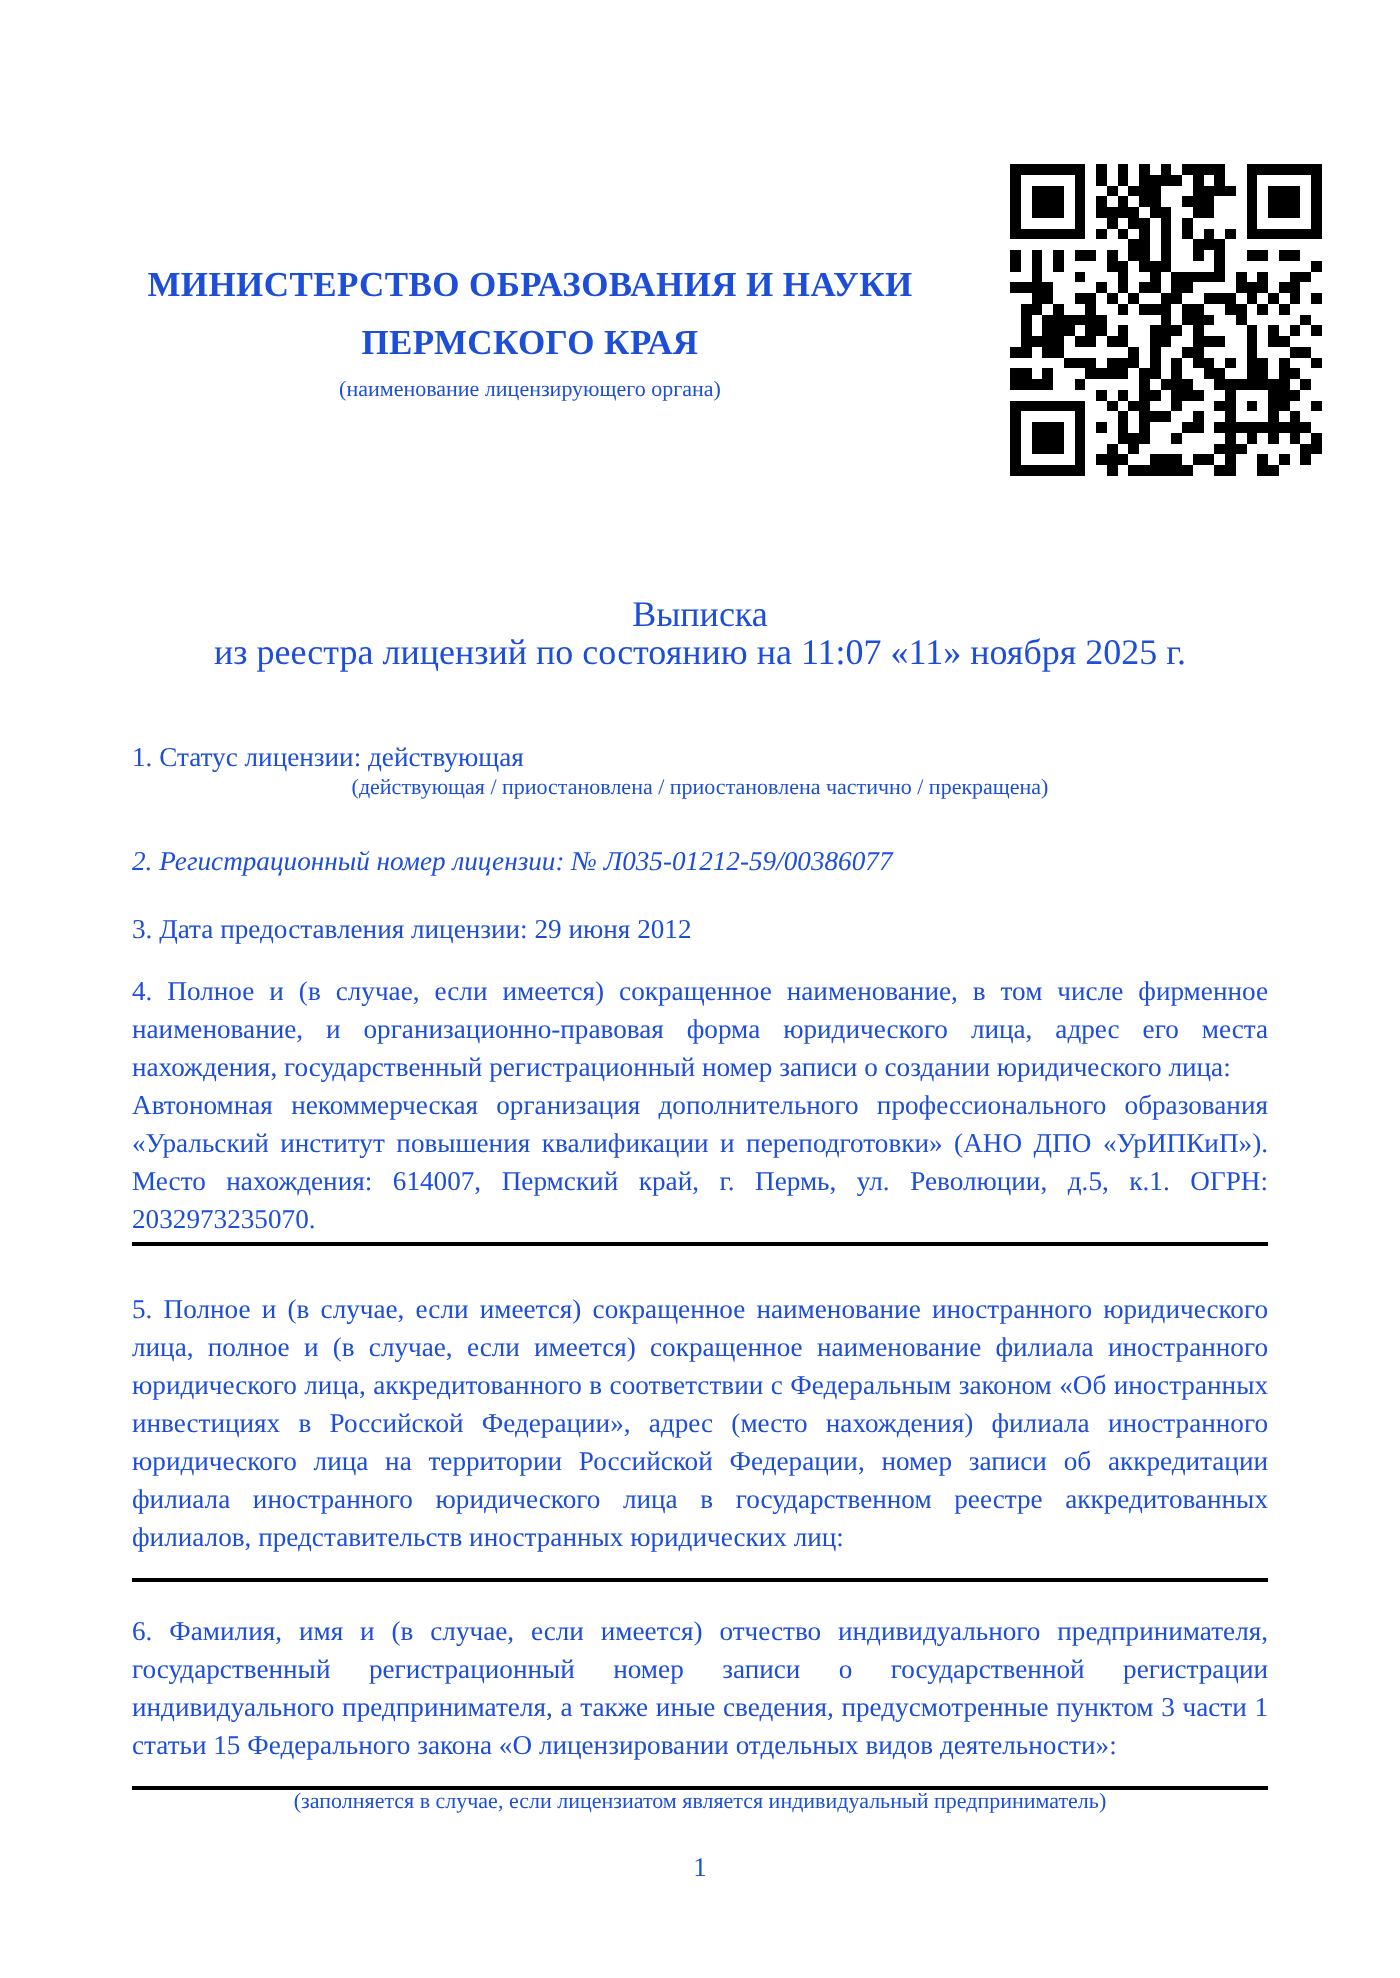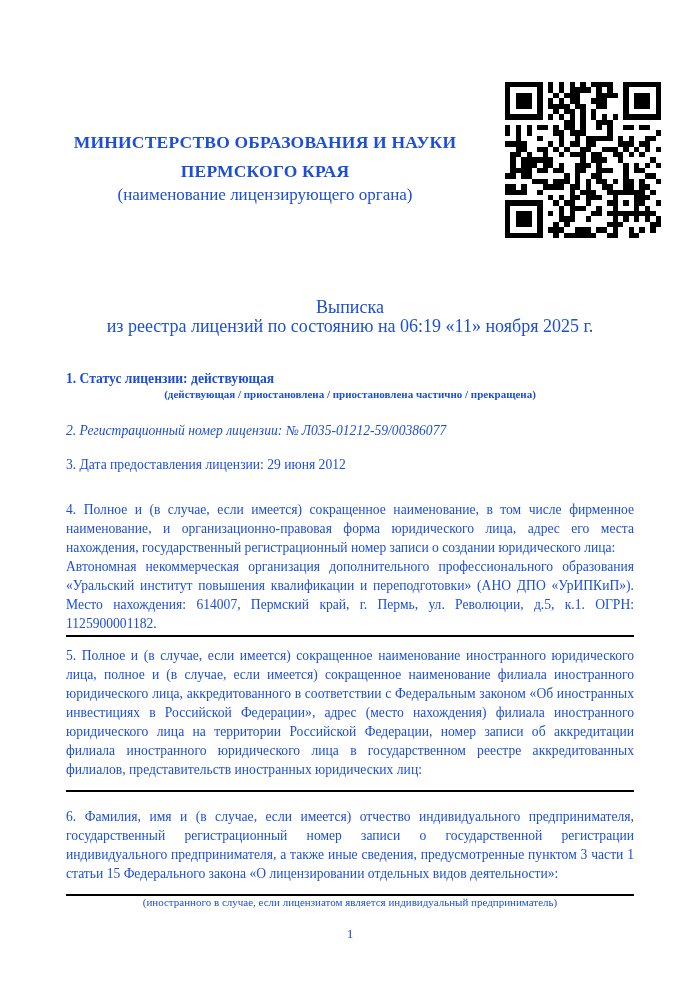--- a/index.html
+++ b/index.html
@@ -15,41 +15,41 @@
   
   .ministry{
     position:absolute;top:128px;left:40px;width:450px;
     text-align:center;
   }
   .ministry-line{
     font-weight:bold;font-size:17.5px;line-height:29px;
     letter-spacing:.2px;
   }
   .ministry-caption{
-    font-size:17px;line-height:14px;margin-top:2px;
+    font-size:11px;line-height:14px;margin-top:2px;
   }
   .qr-wrap{
     position:absolute;top:82px;left:505px;width:156px;height:156px;
   }
   
   .flow{position:absolute;top:298px;left:66px;right:66px;}
   .extract-head{text-align:center;font-size:18px;line-height:19px;margin-bottom:33px;}
   .item{margin-top:18px;font-size:13.6px;line-height:19px;}
   .item p{margin:0;}
   .just{text-align:justify;text-align-last:left;}
   .caption{
     font-size:11px;line-height:13px;text-align:center;margin-top:2px;
   }
   .rule{border-top:2px solid #000;height:0;margin-top:2px;}
   .blank-space{height:9px;}
-  .mt0{margin-top:16px;font-weight:bold;}
+  .mt0{margin-top:16px;}
   .mt20{margin-top:20px;font-style:italic;}
   .mt15{margin-top:15px;}
-  .mt12{margin-top:26px;}
-  .mt9{margin-top:9px;}
+  .mt12{margin-top:12px;}
+  .mt9{margin-top:22px;}
   .mt16{margin-top:16px;}
   .page-number{
     position:absolute;top:926px;left:0;right:0;
     text-align:center;font-size:13.5px;
   }
 </style>
 </head>
 <body>
 
 <div class="page">
@@ -485,53 +485,53 @@
   <div class="ministry">
     <div class="ministry-line">МИНИСТЕРСТВО ОБРАЗОВАНИЯ И НАУКИ</div>
     <div class="ministry-line">ПЕРМСКОГО КРАЯ</div>
     <div class="ministry-caption">(наименование лицензирующего органа)</div>
   </div>
 
   <div class="flow">
 
     <div class="extract-head">
       <div>Выписка</div>
-      <div>из реестра лицензий по состоянию на 06:19 «11» ноября 2025 г.</div>
+      <div>из реестра лицензий по состоянию на 11:07 «11» ноября 2025 г.</div>
     </div>
 
     <section class="item mt0">
       <p>1. Статус лицензии: действующая</p>
       <p class="caption">(действующая / приостановлена / приостановлена частично / прекращена)</p>
     </section>
 
     <section class="item mt20">
       <p>2. Регистрационный номер лицензии: № Л035-01212-59/00386077</p>
     </section>
 
     <section class="item mt15">
       <p>3. Дата предоставления лицензии: 29 июня 2012</p>
     </section>
 
     <section class="item mt12">
       <p class="just">4. Полное и (в случае, если имеется) сокращенное наименование, в том числе фирменное наименование, и организационно-правовая форма юридического лица, адрес его места нахождения, государственный регистрационный номер записи о создании юридического лица:</p>
-      <p class="just">Автономная некоммерческая организация дополнительного профессионального образования «Уральский институт повышения квалификации и переподготовки» (АНО ДПО «УрИПКиП»). Место нахождения: 614007, Пермский край, г. Пермь, ул. Революции, д.5, к.1. ОГРН: 1125900001182.</p>
+      <p class="just">Автономная некоммерческая организация дополнительного профессионального образования «Уральский институт повышения квалификации и переподготовки» (АНО ДПО «УрИПКиП»). Место нахождения: 614007, Пермский край, г. Пермь, ул. Революции, д.5, к.1. ОГРН: 2032973235070.</p>
       <div class="rule"></div>
     </section>
 
     <section class="item mt9">
       <p class="just">5. Полное и (в случае, если имеется) сокращенное наименование иностранного юридического лица, полное и (в случае, если имеется) сокращенное наименование филиала иностранного юридического лица, аккредитованного в соответствии с Федеральным законом «Об иностранных инвестициях в Российской Федерации», адрес (место нахождения) филиала иностранного юридического лица на территории Российской Федерации, номер записи об аккредитации филиала иностранного юридического лица в государственном реестре аккредитованных филиалов, представительств иностранных юридических лиц:</p>
       <div class="blank-space"></div>
       <div class="rule"></div>
     </section>
 
     <section class="item mt15">
       <p class="just">6. Фамилия, имя и (в случае, если имеется) отчество индивидуального предпринимателя, государственный регистрационный номер записи о государственной регистрации индивидуального предпринимателя, а также иные сведения, предусмотренные пунктом 3 части 1 статьи 15 Федерального закона «О лицензировании отдельных видов деятельности»:</p>
       <div class="blank-space"></div>
       <div class="rule"></div>
-      <p class="caption">(иностранного в случае, если лицензиатом является индивидуальный предприниматель)</p>
+      <p class="caption">(заполняется в случае, если лицензиатом является индивидуальный предприниматель)</p>
     </section>
 
 
   </div>
 
   <div class="page-number">1</div>
 
 </div>
 
 </body></html>

